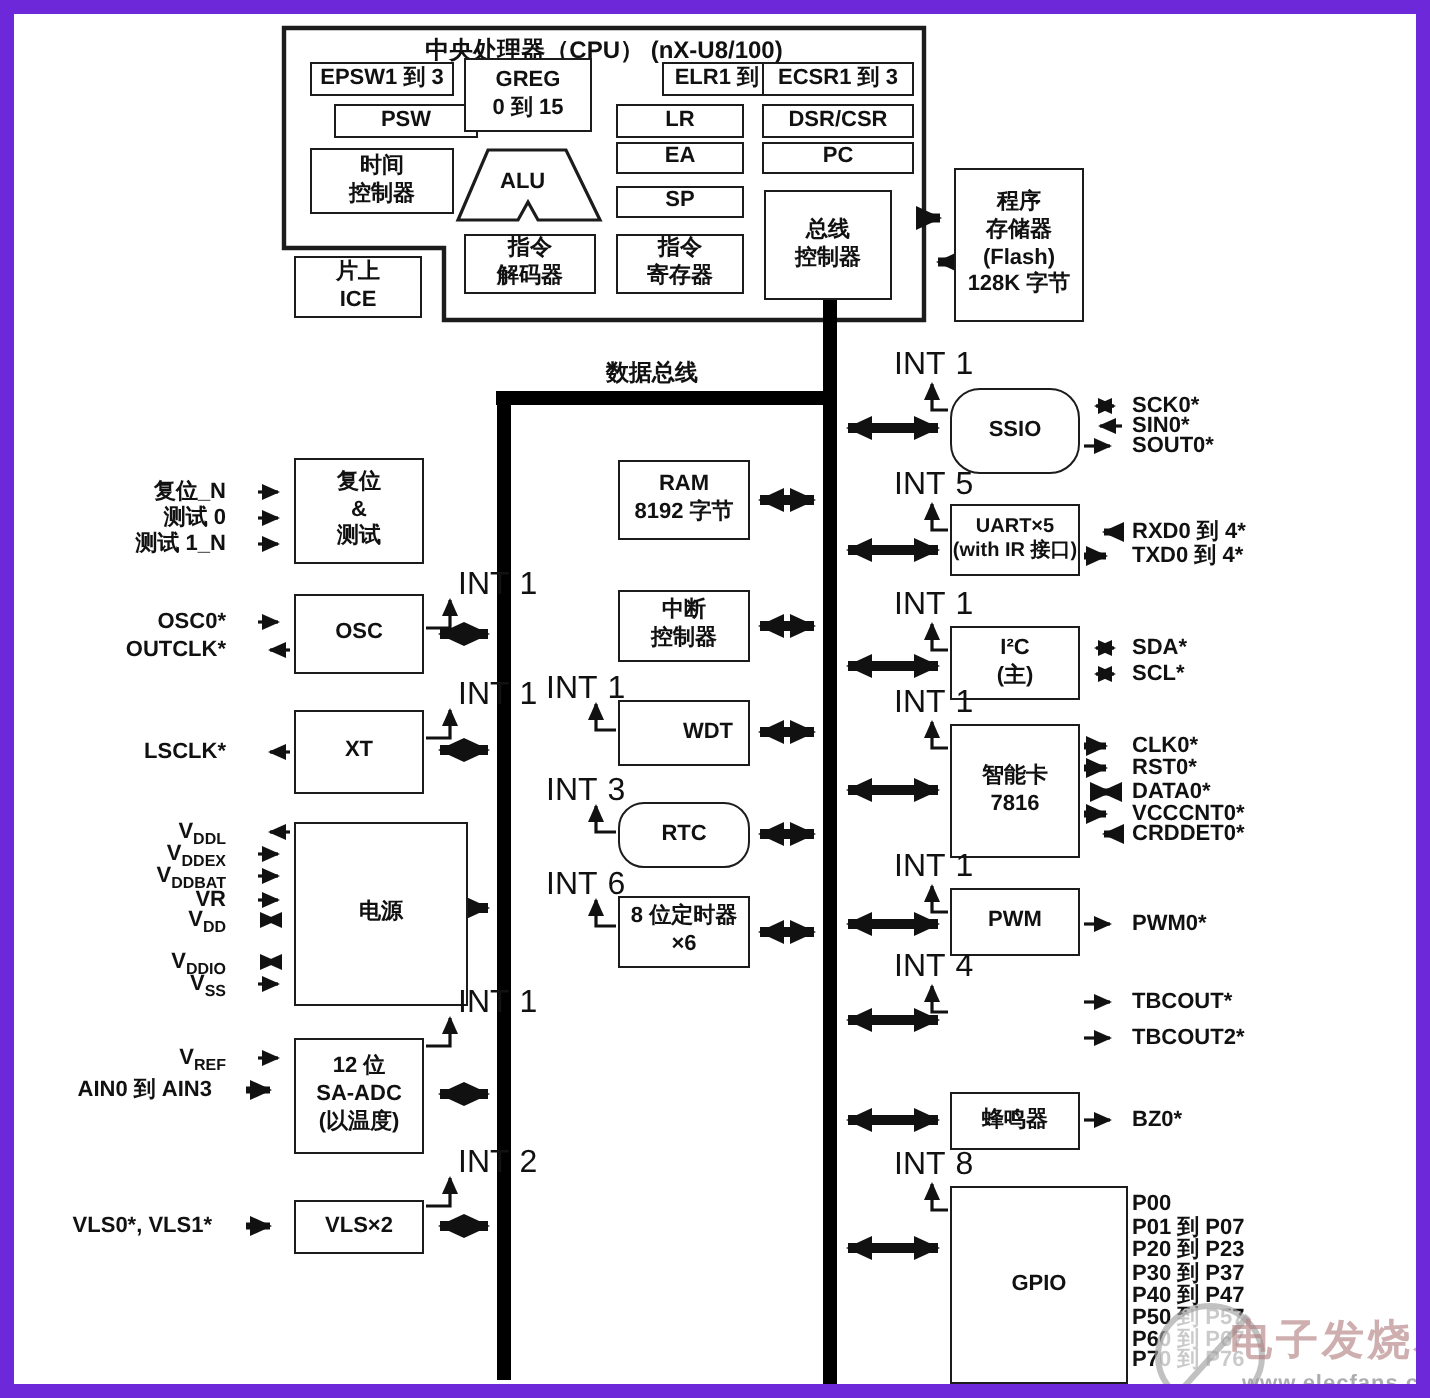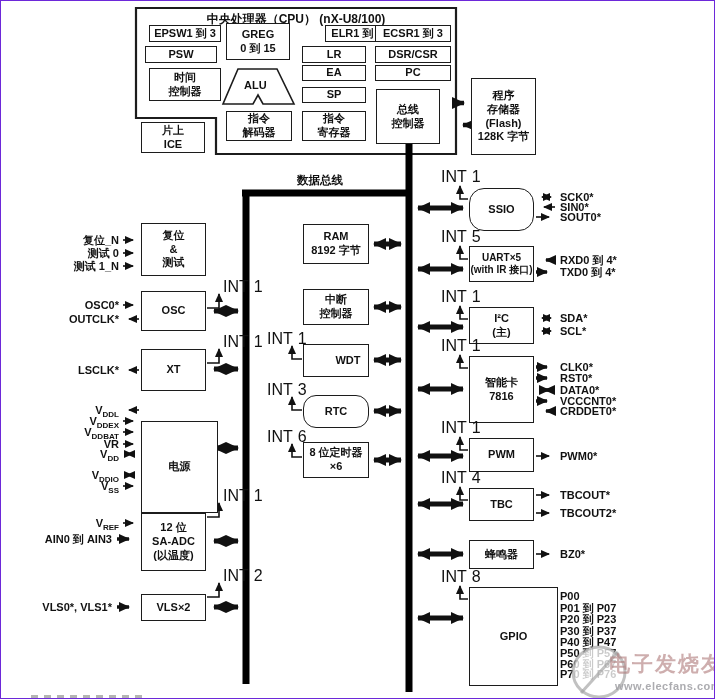--- a/index.html
+++ b/index.html
@@ -1,18 +1,18 @@
 <!DOCTYPE html>
 <html><head>
 <meta charset="utf-8">
 <style>
   html,body{margin:0;padding:0;background:#fff;}
   #page{position:relative;width:715px;height:699px;background:#fff;overflow:hidden;
         font-family:"Liberation Sans","DejaVu Sans",sans-serif;color:#111;
-        border:1px solid #6d28d9;box-sizing:border-box;}
+        border:7px solid #6d28d9;box-sizing:border-box;}
   svg{position:absolute;left:0;top:0;}
   .box{position:absolute;border:1.5px solid #1c1c1c;background:#fff;display:flex;
        align-items:center;justify-content:center;text-align:center;
        white-space:pre-line;font-weight:bold;font-size:11px;line-height:1.25;box-sizing:border-box;}
   .nob{border:none;background:transparent;}
   .lab{position:absolute;font-weight:bold;font-size:11px;white-space:nowrap;line-height:12px;}
   .lab-r{text-align:right;}
   .int-tag{position:absolute;display:flex;flex-direction:row;font-weight:normal;
            font-size:16px;line-height:11.5px;}
   .int-num{padding-left:5px;}
@@ -150,21 +150,21 @@
       <polyline points="467,318 459,318 459,305" marker-end="url(#ah-s)"></polyline>
       <polyline points="467,367 459,367 459,354" marker-end="url(#ah-s)"></polyline>
       <polyline points="467,449 459,449 459,436" marker-end="url(#ah-s)"></polyline>
       <polyline points="467,499 459,499 459,486" marker-end="url(#ah-s)"></polyline>
       <polyline points="467,598 459,598 459,585" marker-end="url(#ah-s)"></polyline>
     </g>
   </svg>
 
   <div class="title" style="left:140px;top:10px;width:310px;">中央处理器（CPU） (nX-U8/100)</div>
   <div class="box" style="left:148px;top:24px;width:72px;height:17px;">EPSW1 到 3</div>
-  <div class="box" style="left:144px;top:45px;width:72px;height:17px;">PSW</div>
+  <div class="box" style="left:160px;top:45px;width:72px;height:17px;">PSW</div>
   <div class="box" style="left:148px;top:67px;width:72px;height:33px;">时间
 控制器</div>
   <div class="box" style="left:225px;top:22px;width:64px;height:37px;">GREG
 0 到 15</div>
   <div class="nob lab" style="left:243px;top:78px;">ALU</div>
   <div class="box" style="left:301px;top:24px;width:64px;height:17px;margin-left:23px;">ELR1 到 3</div>
   <div class="box" style="left:301px;top:45px;width:64px;height:17px;">LR</div>
   <div class="box" style="left:301px;top:64px;width:64px;height:16px;">EA</div>
   <div class="box" style="left:301px;top:86px;width:64px;height:16px;">SP</div>
   <div class="box" style="left:374px;top:24px;width:76px;height:17px;">ECSR1 到 3</div>
@@ -186,42 +186,41 @@
   <div class="box" style="left:302px;top:223px;width:66px;height:40px;">RAM
 8192 字节</div>
 
   <div class="buslab" style="left:296px;top:172px;">数据总线</div>
 
   <div class="box" style="left:140px;top:222px;width:65px;height:53px;">复位
 &amp;
 测试</div>
   <div class="box" style="left:140px;top:290px;width:65px;height:40px;">OSC</div>
   <div class="box" style="left:140px;top:348px;width:65px;height:42px;">XT</div>
-  <div class="box" style="left:140px;top:420px;width:77px;height:92px;">电源</div>
+  <div class="box" style="left:140px;top:404px;width:87px;height:92px;">电源</div>
   <div class="box" style="left:140px;top:512px;width:65px;height:58px;">12 位
 SA-ADC
 (以温度)</div>
   <div class="box" style="left:140px;top:593px;width:65px;height:27px;">VLS×2</div>
 
   <div class="box" style="left:302px;top:288px;width:66px;height:36px;">中断
 控制器</div>
   <div class="box" style="left:302px;top:343px;width:66px;height:33px;padding-left:24px;">WDT</div>
   <div class="box" style="left:302px;top:394px;width:66px;height:33px;border-radius:13px;">RTC</div>
   <div class="box" style="left:302px;top:441px;width:66px;height:36px;">8 位定时器
 ×6</div>
 
   <div class="box" style="left:468px;top:187px;width:65px;height:43px;border-radius:15px;">SSIO</div>
   <div class="box small" style="left:468px;top:245px;width:65px;height:36px;">UART×5
 (with IR 接口)</div>
   <div class="box" style="left:468px;top:306px;width:65px;height:37px;">I²C
 (主)</div>
   <div class="box" style="left:468px;top:355px;width:65px;height:67px;">智能卡
 7816</div>
   <div class="box" style="left:468px;top:437px;width:65px;height:34px;">PWM</div>
-  <div class="box" style="left:468px;top:487px;width:65px;height:33px;">TBC</div>
   <div class="box" style="left:468px;top:539px;width:65px;height:29px;">蜂鸣器</div>
   <div class="box" style="left:468px;top:586px;width:89px;height:99px;">GPIO</div>
 
   <div class="int-tag" style="left:222px;top:280px;">
       <span>INT</span>
       <span class="int-num">1</span>
     </div>
   <div class="int-tag" style="left:222px;top:335px;">
       <span>INT</span>
       <span class="int-num">1</span>

